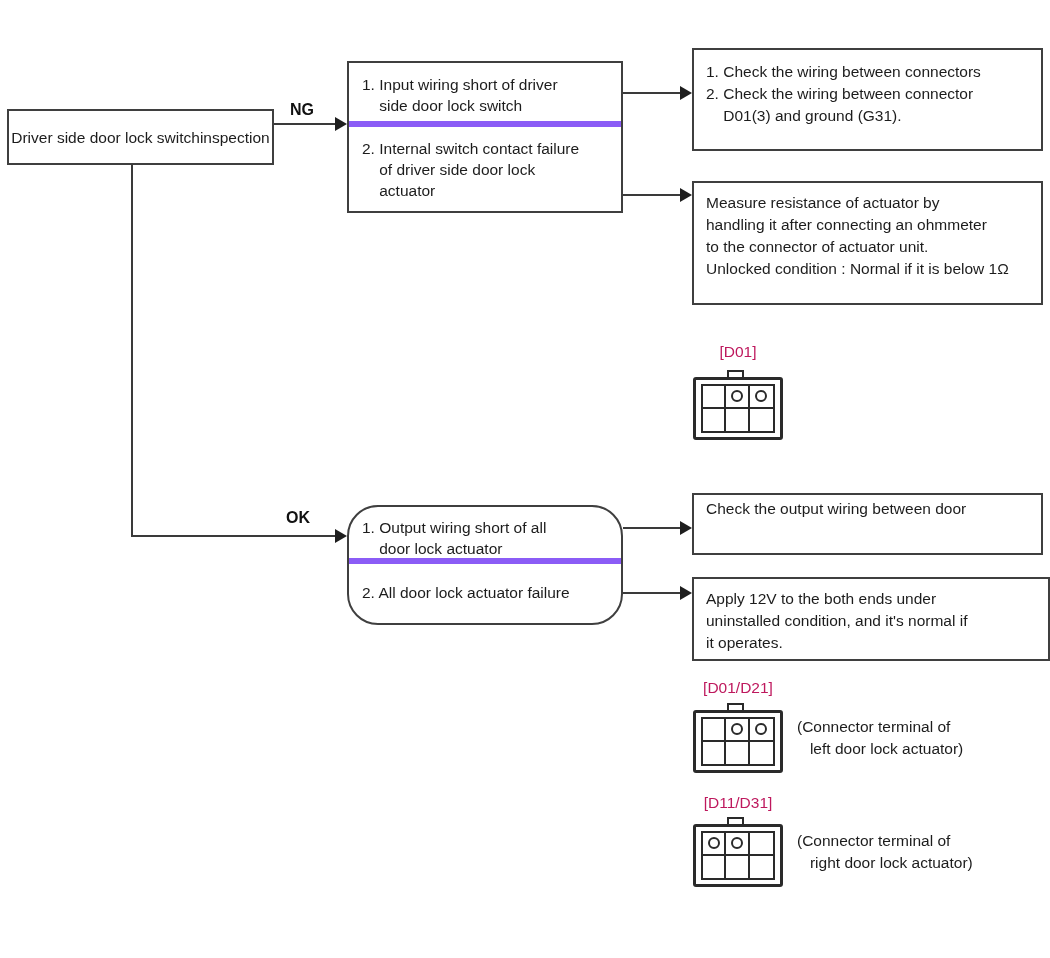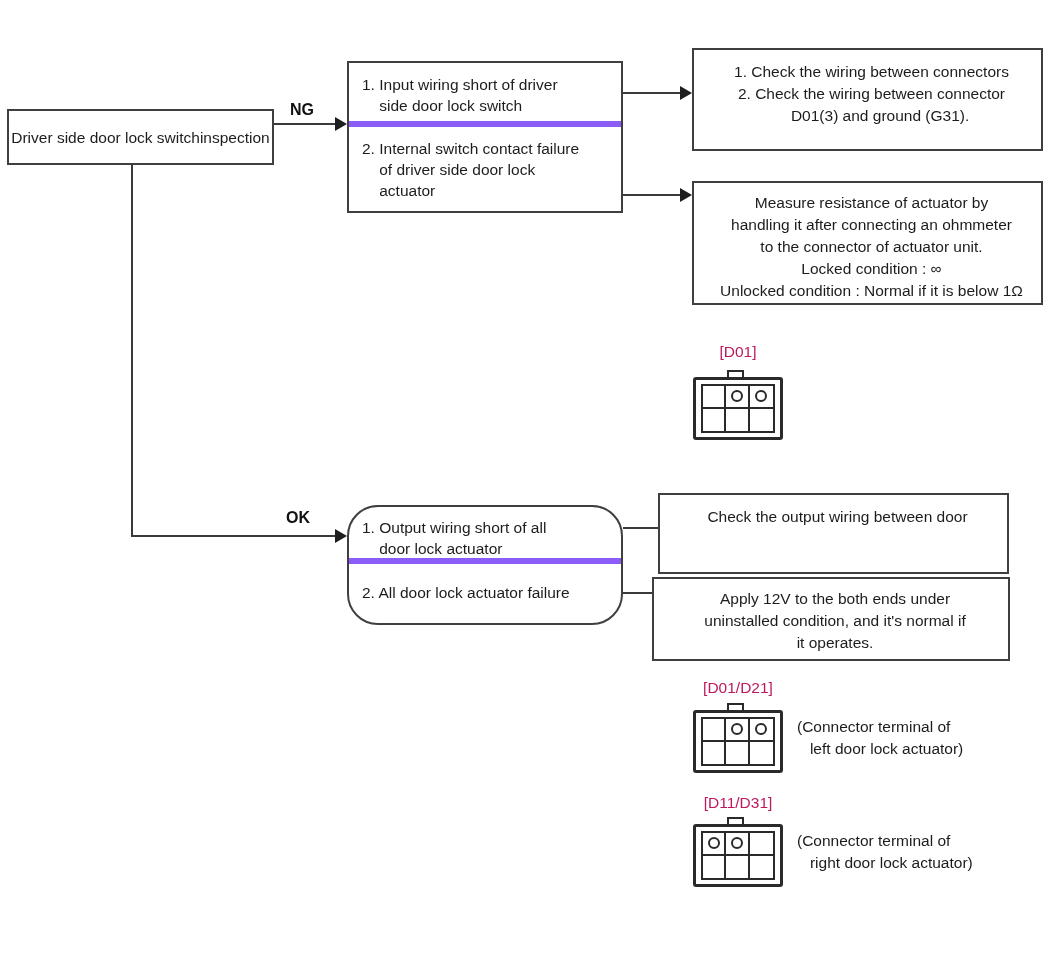--- a/index.html
+++ b/index.html
@@ -6,21 +6,21 @@
   .canvas {
     position:relative; width:1050px; height:958px; background:#ffffff;
     font-family:"Liberation Sans", sans-serif; color:#1c1c1c;
     font-size:15.5px; overflow:hidden;
   }
   .box {
     position:absolute; box-sizing:border-box; background:#fff;
     border:2px solid #3f3f3f; line-height:22px;
   }
   .ln { white-space:pre; }
-  .pad { padding:9px 4px 0 12px;text-align:center; }
+  .pad { padding:9px 4px 0 12px; }
   .cellbox { padding:0; }
   .cellrow { box-sizing:border-box; line-height:21px; padding:11px 6px 0 13px; }
   .divider-bottom { border-bottom:6px solid #8b5cf6; }
   .start {
     display:flex; flex-direction:row; align-items:center; justify-content:center;
     text-align:center; line-height:21px;
   }
   .blabel { position:absolute; font-weight:bold; font-size:16px; color:#111; }
   .hline { position:absolute; height:2px; background:#3a3a3a; }
   .vline { position:absolute; width:2px; background:#3a3a3a; }
@@ -84,21 +84,20 @@
   <div class="box pad" style="left:692px; top:48px; width:351px; height:103px; padding-top:11px;">
       <div class="ln">1. Check the wiring between connectors</div>
       <div class="ln">2. Check the wiring between connector</div>
       <div class="ln">    D01(3) and ground (G31).</div>
     </div>
 
   <div class="box pad" style="left:692px; top:181px; width:351px; height:124px;">
       <div class="ln">Measure resistance of actuator by</div>
       <div class="ln">handling it after connecting an ohmmeter</div>
       <div class="ln">to the connector of actuator unit.</div>
-      <div class="ln">Locked condition : ∞</div>
       <div class="ln">Unlocked condition : Normal if it is below 1Ω</div>
     </div>
 
   <div class="clabel" style="left:693px; top:343px;">[D01]</div>
   <div class="conn" style="left:693px; top:370px;">
     <div class="conn-tab"></div>
     <div class="conn-body"></div>
     <div class="conn-grid">
       <div class="gcell"></div>
         <div class="gcell">
@@ -126,25 +125,25 @@
     <div class="cellrow" style="padding-top:18px;">
         <div class="ln">2. All door lock actuator failure</div>
       </div>
   </div>
 
   <div class="hline" style="left:623px; top:527px; width:58px;"></div>
   <div class="ahead" style="left:680px; top:521px;"></div>
   <div class="hline" style="left:623px; top:592px; width:58px;"></div>
   <div class="ahead" style="left:680px; top:586px;"></div>
 
-  <div class="box pad" style="left:658px; top:493px; width:351px; height:81px; padding-top:11px;">
+  <div class="box pad" style="left:692px; top:493px; width:351px; height:62px; padding-top:3px;">
       <div class="ln">Check the output wiring between door</div>
     </div>
 
-  <div class="box pad" style="left:652px; top:577px; width:358px; height:84px;">
+  <div class="box pad" style="left:692px; top:577px; width:358px; height:84px;">
       <div class="ln">Apply 12V to the both ends under</div>
       <div class="ln">uninstalled condition, and it's normal if</div>
       <div class="ln">it operates.</div>
     </div>
 
   <div class="clabel" style="left:693px; top:679px;">[D01/D21]</div>
   <div class="conn" style="left:693px; top:703px;">
     <div class="conn-tab"></div>
     <div class="conn-body"></div>
     <div class="conn-grid">

